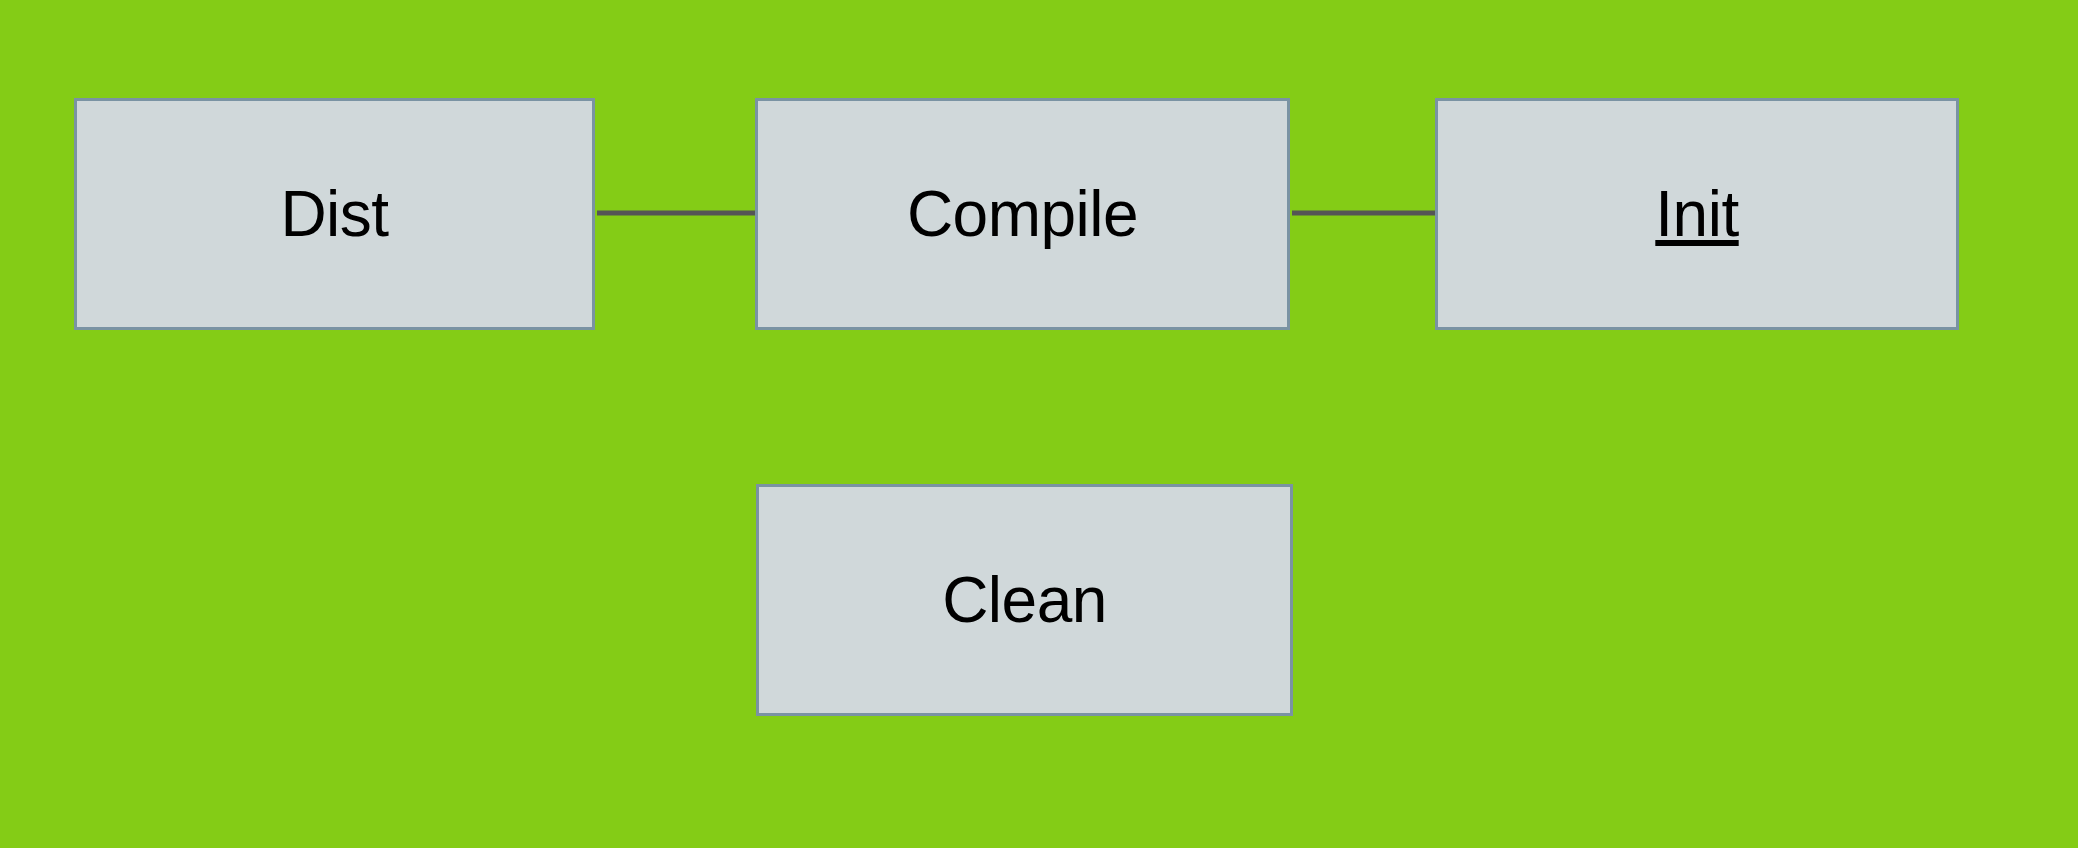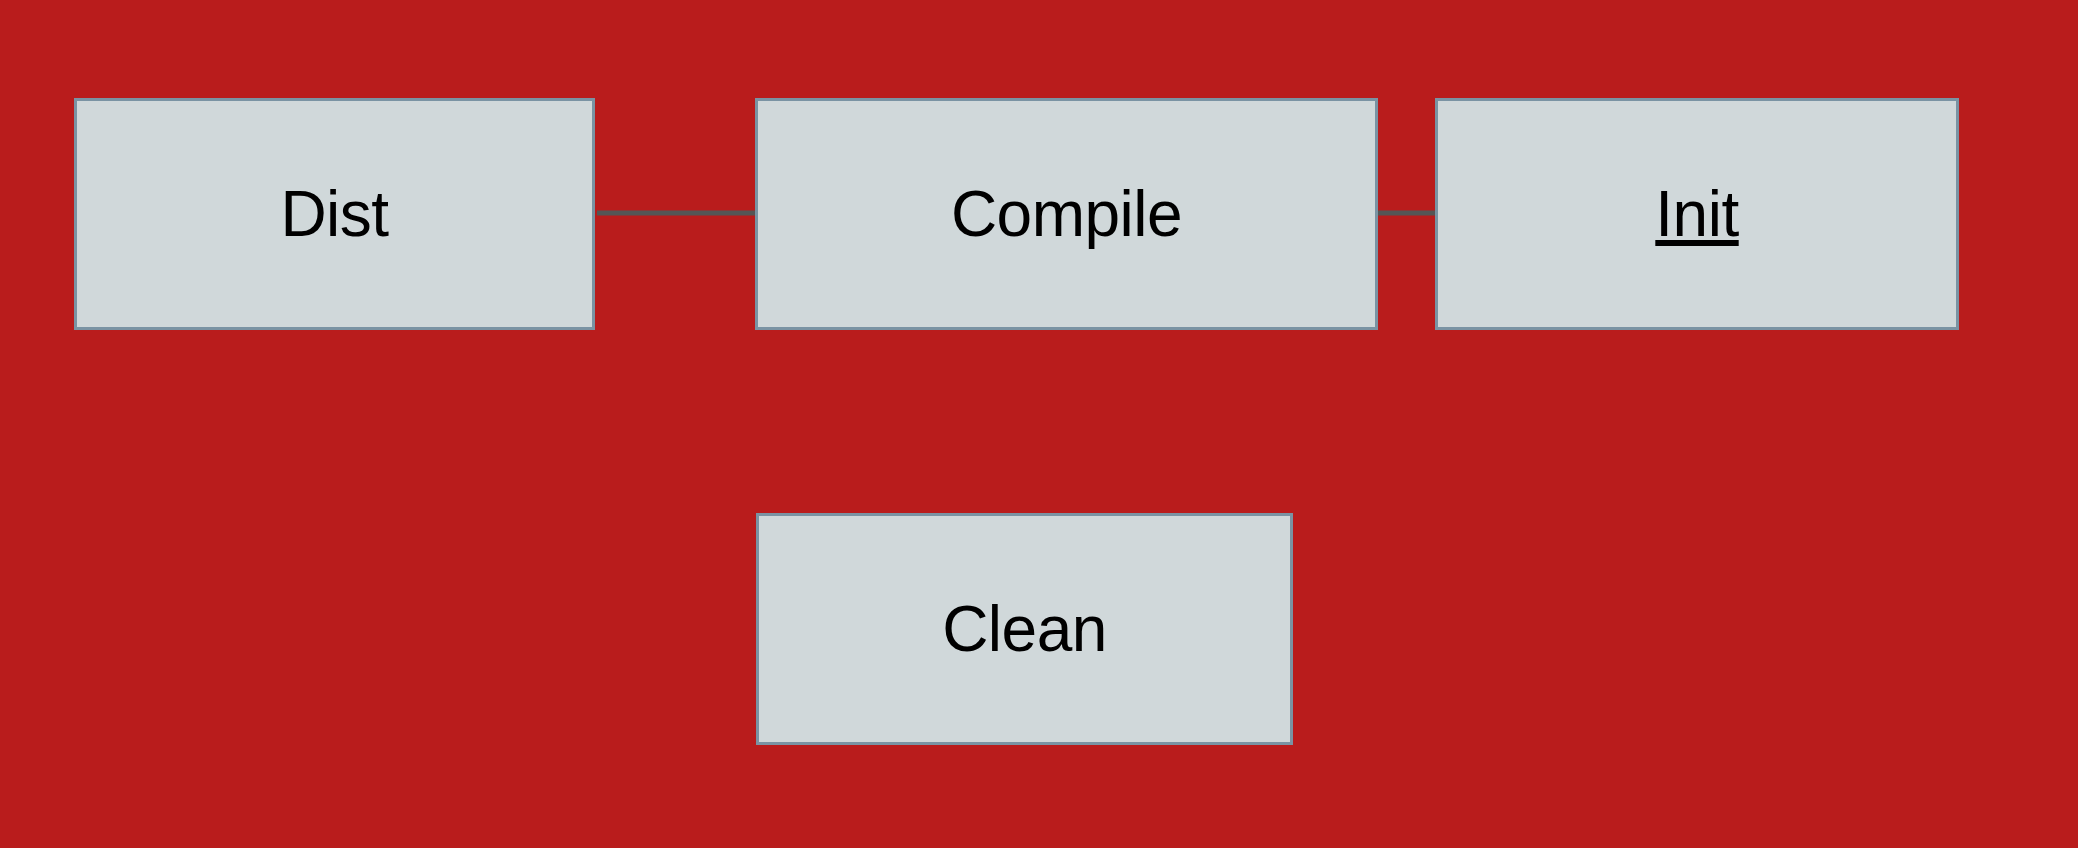--- a/index.html
+++ b/index.html
@@ -8,21 +8,21 @@
     padding: 0;
     background: #ffffff;
   }
   body {
     font-family: "Liberation Sans", sans-serif;
   }
   #canvas {
     position: relative;
     width: 2078px;
     height: 848px;
-    background: #b91c1c;
+    background: #84cc16;
     overflow: hidden;
   }
   .node {
     position: absolute;
     box-sizing: border-box;
     background: #d0d8da;
     border: 3px solid #7a93a3;
     display: flex;
     align-items: center;
     justify-content: center;
@@ -73,25 +73,25 @@
 
     <g>
       <line class="edge-line" x1="1292" y1="213" x2="1946" y2="213" marker-end="url(#barb)"></line>
     </g>
   </svg>
 
   <div class="node" id="node-dist" style="left:74px; top:98px; width:521px; height:232px;">
     <span class="node-label">Dist</span>
   </div>
 
-  <div class="node" id="node-compile" style="left:755px; top:98px; width:623px; height:232px;align-items:center;">
+  <div class="node" id="node-compile" style="left:755px; top:98px; width:535px; height:232px;align-items:center;">
     <span class="node-label">Compile</span>
   </div>
 
   <div class="node" id="node-init" style="left:1435px; top:98px; width:524px; height:232px;text-decoration:underline;">
     <span class="node-label">Init</span>
   </div>
 
-  <div class="node" id="node-clean" style="left:756px; top:513px; width:537px; height:232px;">
+  <div class="node" id="node-clean" style="left:756px; top:484px; width:537px; height:232px;">
     <span class="node-label">Clean</span>
   </div>
 
 </div>
 
 </body></html>

